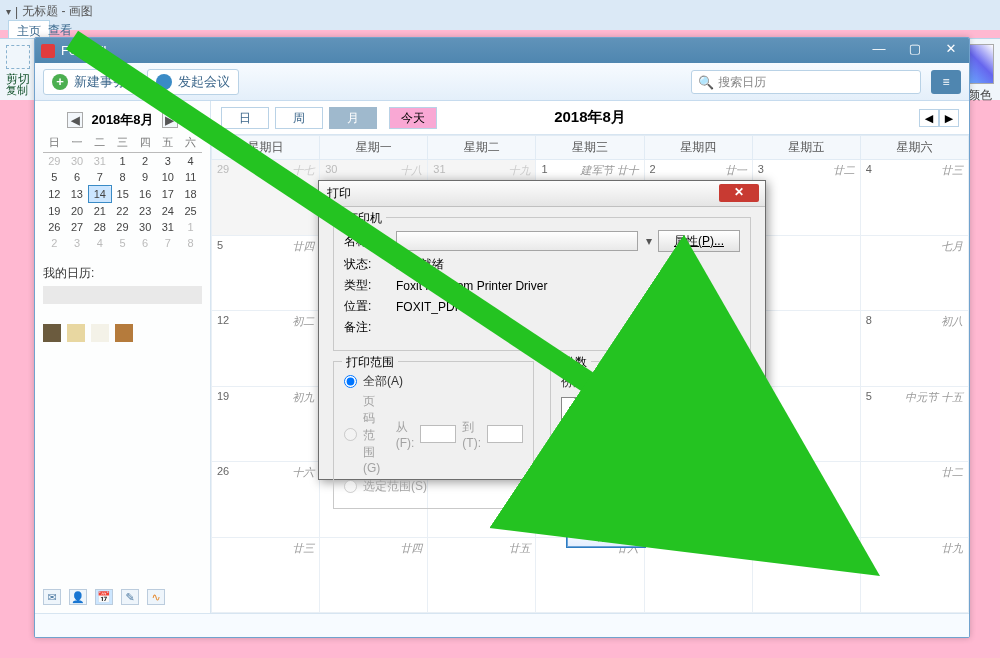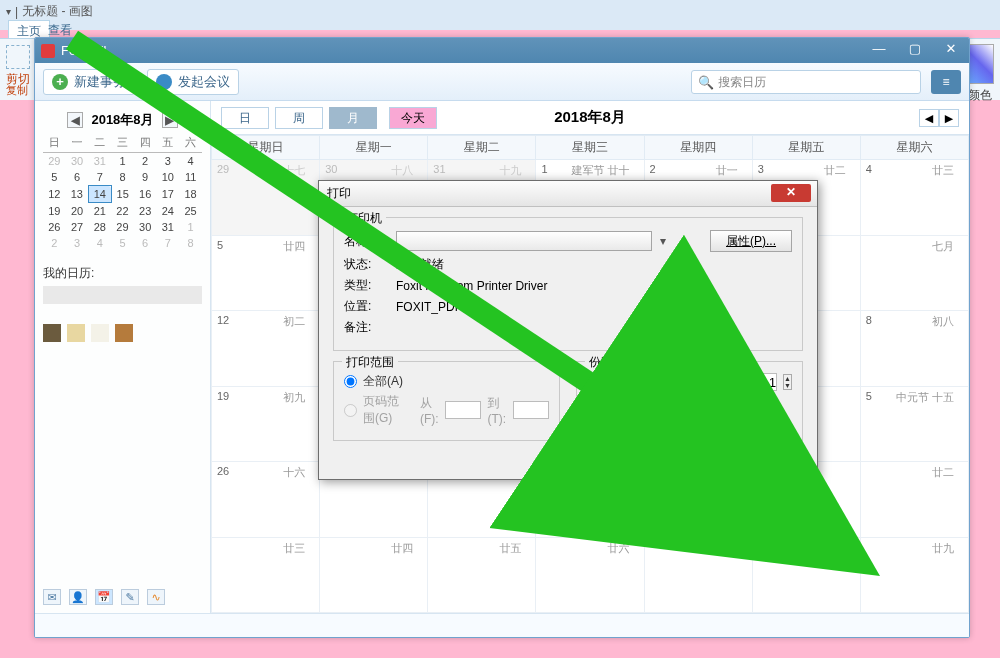--- a/index.html
+++ b/index.html
@@ -6,21 +6,21 @@
 html, body { width: 1000px; height: 658px; overflow: hidden; }
 body { background: linear-gradient(#dbe9f6 0, #dbe9f6 30px, #ffb8d1 30px); position: relative; font-size: 12px; }
 
 
 .wintitle { position:absolute; top:3px; left:6px; font-size:12px; color:#555; display:flex; align-items:center; gap:4px;}
 .wintitle .drop { font-size:10px; }
 .ribbon { position:absolute; top:20px; left:0; width:100%; height:75px; }
 .ribbon-tab { position:absolute; top:0; left:8px; font-size:12px; color:#3c6a8e; padding:2px 8px; background:#fff; border:1px solid #b8d6ea; border-bottom:none;}
 .ribbon-tab2 { position:absolute; top:0; left:40px; font-size:12px; color:#3c6a8e; padding:2px 8px;}
 .ribbon-body { position:absolute; top:18px; left:0; width:100%; height:62px; background:#f0f6fb; border-top:1px solid #b8d6ea;}
-.ribbon-body .grp { position:absolute; top:6px; font-size:12px; color:#c2410c; text-align:left;}
+.ribbon-body .grp { position:absolute; top:6px; font-size:12px; color:#14532d; text-align:left;}
 .ribbon-body .grp .icon { width:24px; height:24px; border:1px dashed #89b2cf; margin:0 auto 2px;}
 .ribbon-body .color-sw { position:absolute; top:5px; right:6px; width:26px; height:40px; background:linear-gradient(45deg,#6aa8ff,#66e,#fff); border:1px solid #aaa;}
 .ribbon-body .color-lbl { position:absolute; top:48px; right:8px; font-size:12px; color:#444;}
 
 
 .foxmail { position:absolute; left:34px; top:37px; width:936px; height:601px; background:#fff; border:1px solid #71a2cd; border-radius:2px; box-shadow:0 0 6px rgba(0,0,0,.2); overflow:hidden;}
 .fx-title { height:25px; background:linear-gradient(#6093b9,#4f86b0); color:#fff; display:flex; align-items:center; padding:0 6px; font-size:13px; position:relative;}
 .fx-title .logo { width:14px; height:14px; background:#e03c3c; border-radius:2px; margin-right:6px; position:relative;}
 .fx-title .winbtns { position:absolute; right:4px; top:3px; display:flex; gap:8px; font-family:Arial;}
 .fx-title .winbtns span { width:28px; text-align:center; cursor:default;}
@@ -60,29 +60,29 @@
 .vb-title { position:absolute; left:50%; transform:translateX(-50%); font-size:15px; font-weight:bold;}
 .vb-nav { position:absolute; right:10px; display:flex;}
 .vb-nav span { width:20px; height:18px; border:1px solid #b9d2e6; background:#fff; text-align:center; line-height:16px; font-size:11px;}
 
 
 .grid { flex:1; overflow:hidden; }
 table.big { width:100%; height:100%; border-collapse:collapse; table-layout:fixed; }
 table.big th { height:24px; background:#f4f8fc; border:1px solid #e1ebf4; font-size:12px; color:#555; font-weight:normal;font-family:Liberation Serif, serif;}
 table.big td { border:1px solid #e9eff5; vertical-align:top; position:relative; font-size:11px; color:#666;}
 table.big td .dnum { position:absolute; top:3px; left:5px;}
-table.big td .lun { position:absolute; top:3px; right:14px; color:#999;}
+table.big td .lun { position:absolute; top:3px; right:5px; color:#999;font-style:italic;}
 table.big td.outside { background:#f5f5f5; color:#bbb;}
 table.big td.outside .lun { color:#ccc;}
 
 
 .fx-status { height:24px; border-top:1px solid #d7e5f1; background:#f7fbff;}
 
 
-.dlg { position:absolute; left:318px; top:180px; width:500px; height:300px; background:#f0f0f0; border:1px solid #6d6d6d; box-shadow:2px 2px 10px rgba(0,0,0,.4); font-size:12px; }
+.dlg { position:absolute; left:318px; top:180px; width:448px; height:300px; background:#f0f0f0; border:1px solid #6d6d6d; box-shadow:2px 2px 10px rgba(0,0,0,.4); font-size:12px; }
 .dlg-title { height:26px; background:linear-gradient(#fdfdfd,#e5e5e5); border-bottom:1px solid #c0c0c0; display:flex; align-items:center; padding:0 8px; position:relative;}
 .dlg-close { position:absolute; right:6px; top:3px; width:40px; height:18px; background:#c83a32; border-radius:2px; color:#fff; text-align:center; line-height:16px; font-weight:bold;}
 .dlg-body { padding:10px 14px 8px;}
 .fieldset { border:1px solid #c9c9c9; padding:8px 10px 10px; margin-bottom:10px; position:relative;}
 .fieldset .legend { position:absolute; top:-8px; left:8px; background:#f0f0f0; padding:0 4px;}
 .fieldset .row { display:flex; align-items:center; margin:4px 0; gap:6px;}
 .fieldset .row .lbl { width:46px;}
 .fieldset input[type=text].sel { flex:1; max-width:256px; height:20px; border:1px solid #a5a5a5; background:linear-gradient(#fff,#e9e9e9); }
 .fieldset .propbtn { margin-left:auto; width:82px; height:22px; border:1px solid #a5a5a5; background:linear-gradient(#fff,#e4e4e4); text-align:center; line-height:20px;text-decoration:underline;}
 .two-col { display:flex; gap:16px;}
@@ -483,20 +483,24 @@
         </div>
     </div>
     <div class="two-col">
       <div class="fieldset">
         <span class="legend">打印范围</span>
         <div class="rng-row">
             <input type="radio" checked="" style="">
             <span>全部(A)</span>
           </div>
         <div class="rng-row disabled"><input type="radio" disabled="" style=""><span>页码范围(G)</span>&nbsp;<span>从(F):</span><input class="mini" disabled="" style=""><span>到(T):</span><input class="mini" disabled="" style=""></div>
+        <div class="rng-row disabled">
+            <input type="radio" disabled="" style="">
+            <span>选定范围(S)</span>
+          </div>
       </div>
       <div class="fieldset copies">
         <span class="legend">份数</span>
         <div class="rng-row">
             <span>份数(C):</span>
           <input class="mini" style="margin-left: auto; text-align: right;" value="1">
           <span style="display:flex;flex-direction:column;font-size:7px;line-height:7px;border:1px solid #aaa;">
             <span>▲</span>
               <span>▼</span>
           </span>

